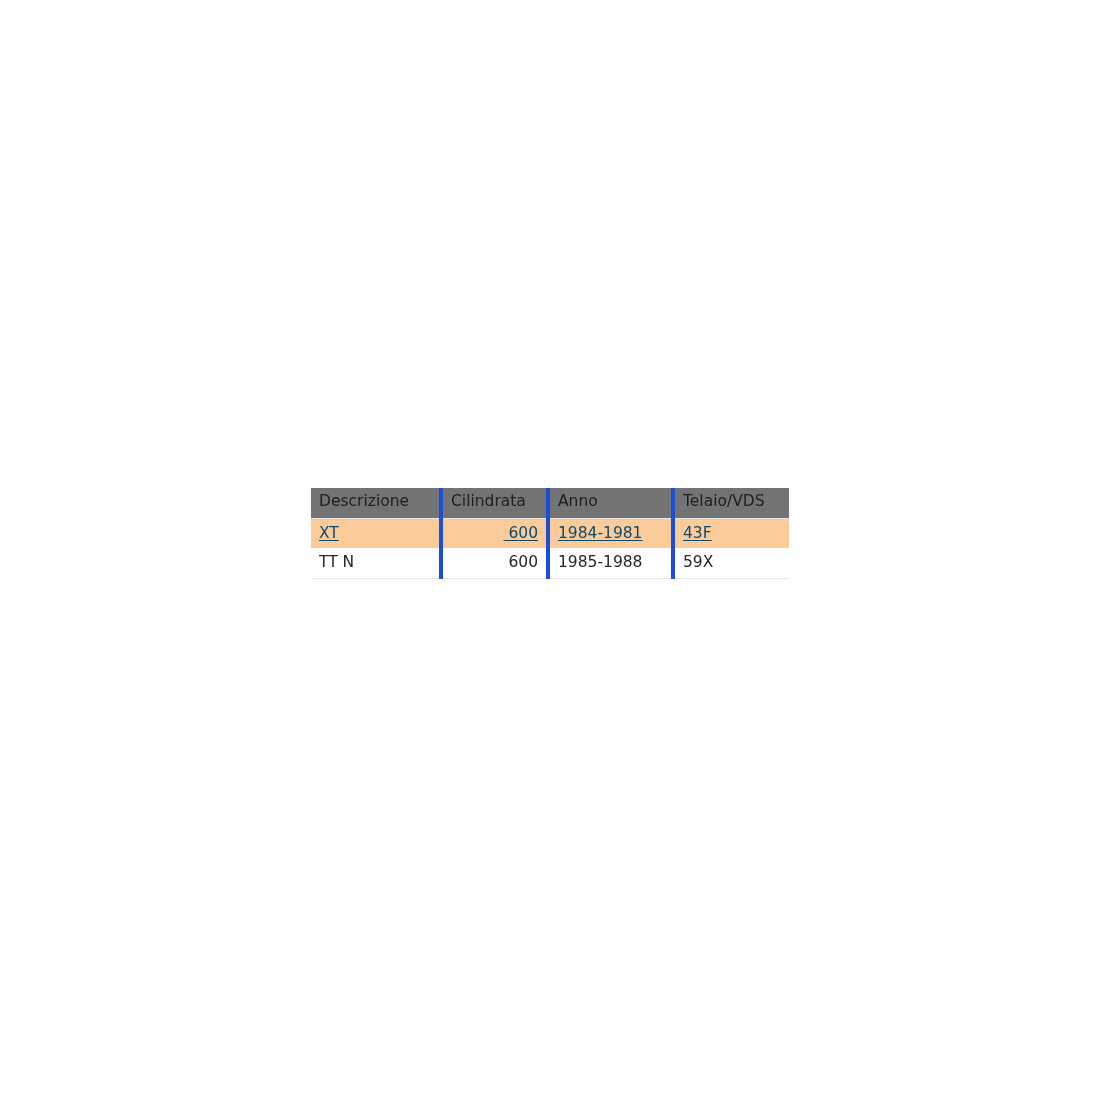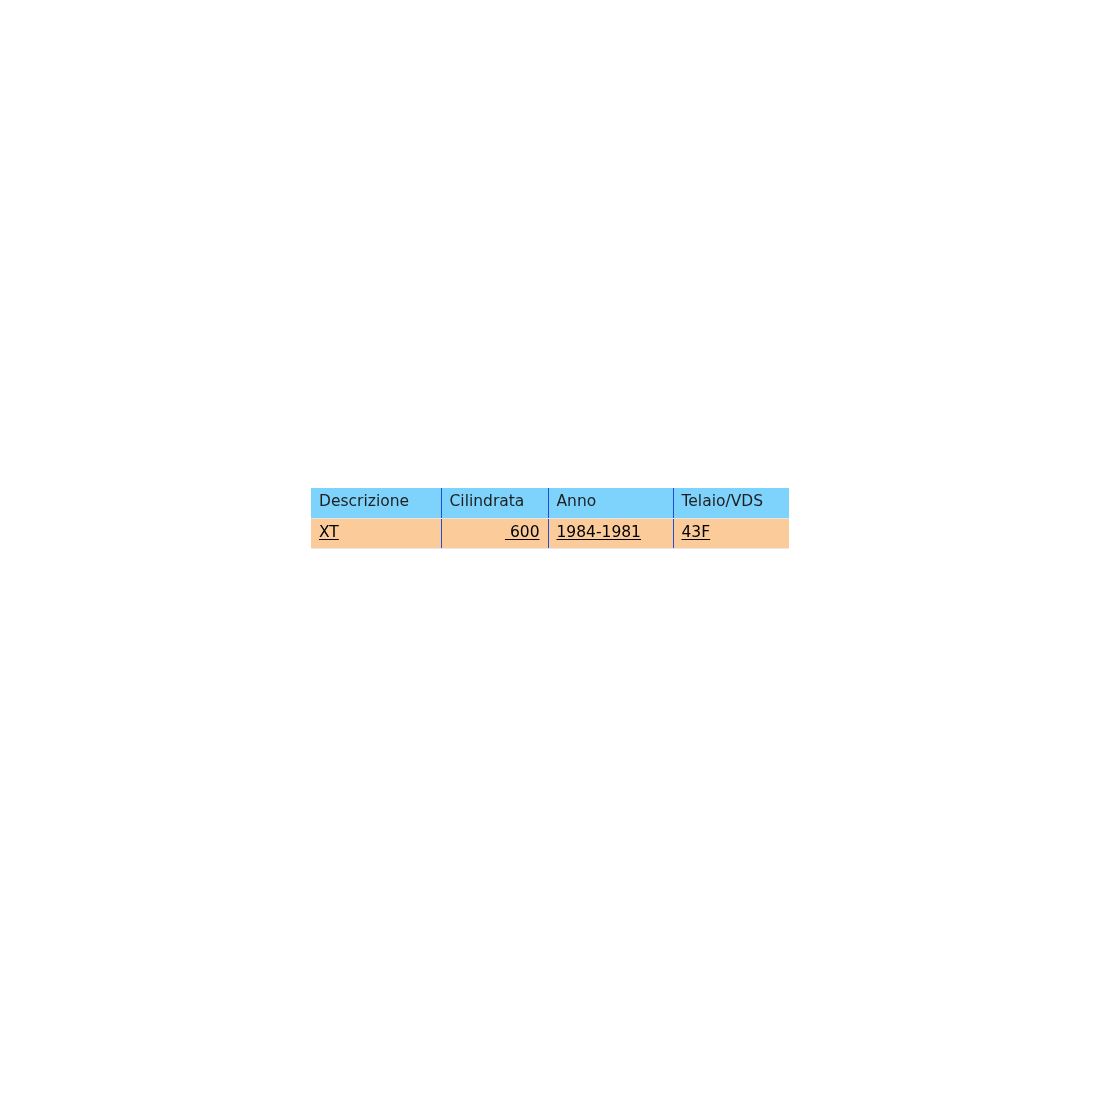--- a/index.html
+++ b/index.html
@@ -46,45 +46,45 @@
     white-space: nowrap;
     overflow: hidden;
     text-overflow: ellipsis;
     font-weight: normal;
     box-sizing: border-box;
   }
 
   
   table.compat th + th,
   table.compat td + td {
-    border-left: 1px solid #1d4ed8;
+    border-left: 4px solid #1d4ed8;
   }
 
   
   table.compat thead th {
-    background: #7dd3fc;
+    background: #737373;
     color: #1f1f1f;
     text-align: left;
     border-bottom: 1px solid #e5e5e5;
     padding-bottom: 2px;
   }
   table.compat thead th.num { text-align: left; }
 
   
   tr.row-alt td { background: #ededed; }
   tr.row-plain td { background: #ffffff; }
   tr.row-hl td { background: #fbcb99; }
 
   tbody tr:last-child td { border-bottom: 1px solid #e8e8e8; }
 
   td.num { text-align: right; }
 
   
   .cell-link {
-    color: #000000;
+    color: #0c4a6e;
     text-decoration: underline;
     text-underline-offset: 2px;
     cursor: pointer;
   }
   td.num .cell-link { white-space: pre; }
 </style>
 </head>
 <body>
 
 <div id="compat-table-wrap">
@@ -103,15 +103,21 @@
         <th>Telaio/VDS</th>
       </tr>
     </thead>
     <tbody id="compat-body">
         <tr class="row-hl">
           <td><span class="cell-link">XT</span></td>
           <td class="num"><span class="cell-link"> 600</span></td>
           <td><span class="cell-link">1984-1981</span></td>
           <td><span class="cell-link">43F</span></td>
         </tr>
+        <tr class="row-plain">
+          <td>TT N</td>
+          <td class="num">600</td>
+          <td>1985-1988</td>
+          <td>59X</td>
+        </tr>
       </tbody>
   </table>
 </div>
 
 </body></html>

